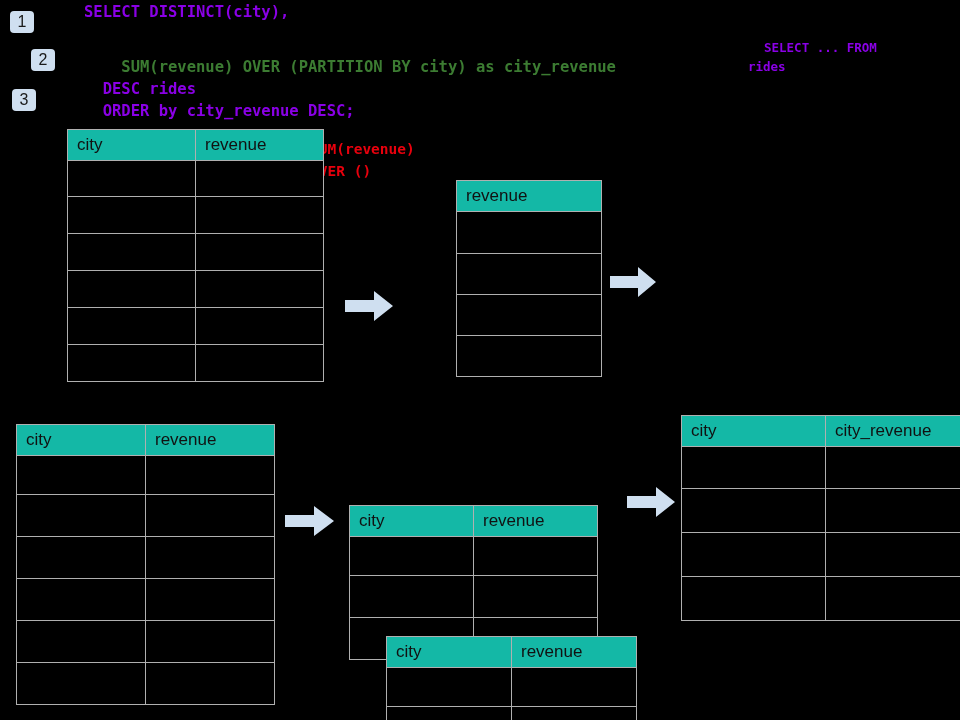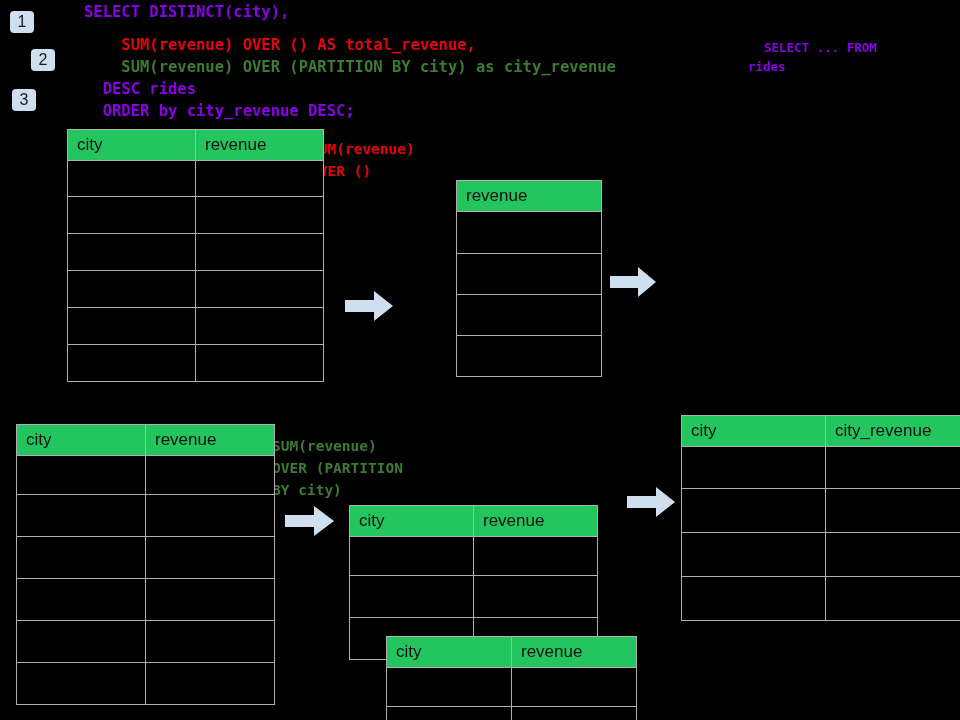--- a/index.html
+++ b/index.html
@@ -72,21 +72,21 @@
     border-collapse: collapse;
     background: #000000;
     table-layout: fixed;
   }
   .tbl td {
     border: 1px solid #b0b0b0;
     padding: 0;
     background: #000000;
   }
   .tbl td.hdr {
-    background: #22c55e;
+    background: #14b8a6;
     color: #111111;
     font-family: "Liberation Sans", sans-serif;
     font-size: 17px;
     text-align: left;
     padding: 5px 0 5px 9px;
     white-space: nowrap;
     overflow: hidden;
   }
 
   
@@ -99,34 +99,30 @@
 </head>
 <body>
 
 <div id="canvas">
 
   <div class="badge" style="left:10px; top:11px;">1</div>
   <div class="badge" style="left:31px; top:49px;">2</div>
   <div class="badge" style="left:12px; top:89px;">3</div>
 
   <div class="sql sql-purple" style="left:84px; top:2px;">SELECT DISTINCT(city),</div>
-  <div class="sql sql-red" style="left:84px; top:35px;">    SUM(revenue) OVER () AS total_revenue,</div>
   <div class="sql sql-green" style="left:84px; top:57px;">    SUM(revenue) OVER (PARTITION BY city) as city_revenue</div>
   <div class="sql sql-purple" style="left:84px; top:79px;">  DESC rides</div>
   <div class="sql sql-purple" style="left:84px; top:101px;">  ORDER by city_revenue DESC;</div>
 
   <div class="side-note" style="left:764px; top:38px;">SELECT ... FROM</div>
   <div class="side-note" style="left:748px; top:57px;">rides</div>
 
   <div class="annot annot-red" style="left:310px; top:138px;">SUM(revenue)
 OVER ()</div>
 
-  <div class="annot annot-green" style="left:272px; top:435px;">SUM(revenue)
-OVER (PARTITION
-BY city)</div>
 
   <table class="tbl" style="left:67px; top:129px; width:236px;">
     <tbody>
         <tr>
       <td class="hdr" style="width:118px;">city</td>
       <td class="hdr" style="width:118px;">revenue</td>
     </tr>
     <tr>
           <td style="height:35px;"></td>
           <td></td>

